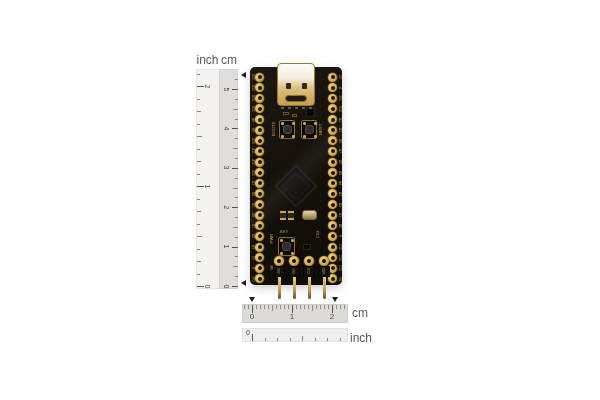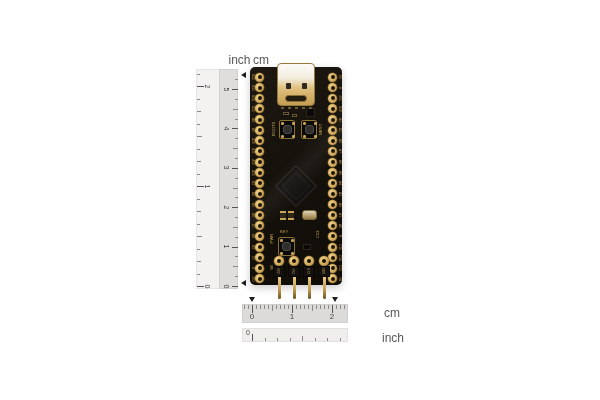--- a/index.html
+++ b/index.html
@@ -1,19 +1,19 @@
 <!DOCTYPE html>
 <html><head>
 <meta charset="utf-8">
 <style>
   html,body{margin:0;padding:0;background:#fff;}
   .stage{position:relative;width:600px;height:400px;background:#ffffff;overflow:hidden;
          font-family:"Liberation Sans",sans-serif;}
   
-  .vr-label,.hr-label{position:absolute;font-size:12px;color:#585858;text-align:center;margin-left:32px;}
+  .vr-label,.hr-label{position:absolute;font-size:12px;color:#585858;text-align:center;}
   .strip{position:absolute;box-sizing:border-box;}
   #vr-inch{left:196px;top:69px;width:23px;height:220px;background:#f3f2f0;border:1px solid #e6e5e3;border-right:none;}
   #vr-cm{left:219px;top:69px;width:19px;height:220px;background:#dfdedc;border:1px solid #d2d1cf;}
   #hr-cm{left:242px;top:304px;width:106px;height:19px;background:#dcdbd9;border:1px solid #cfcecc;}
   #hr-inch{left:242px;top:328px;width:106px;height:14px;background:#efeeec;border:1px solid #e2e1df;}
   .tick{position:absolute;background:#8a8a8a;}
   .tick.major{background:#555;}
   .rnum{position:absolute;color:#454545;text-align:center;white-space:nowrap;}
   .tri-left{position:absolute;width:0;height:0;border-top:3.5px solid transparent;
             border-bottom:3.5px solid transparent;border-right:5.5px solid #1d1d1d;}

